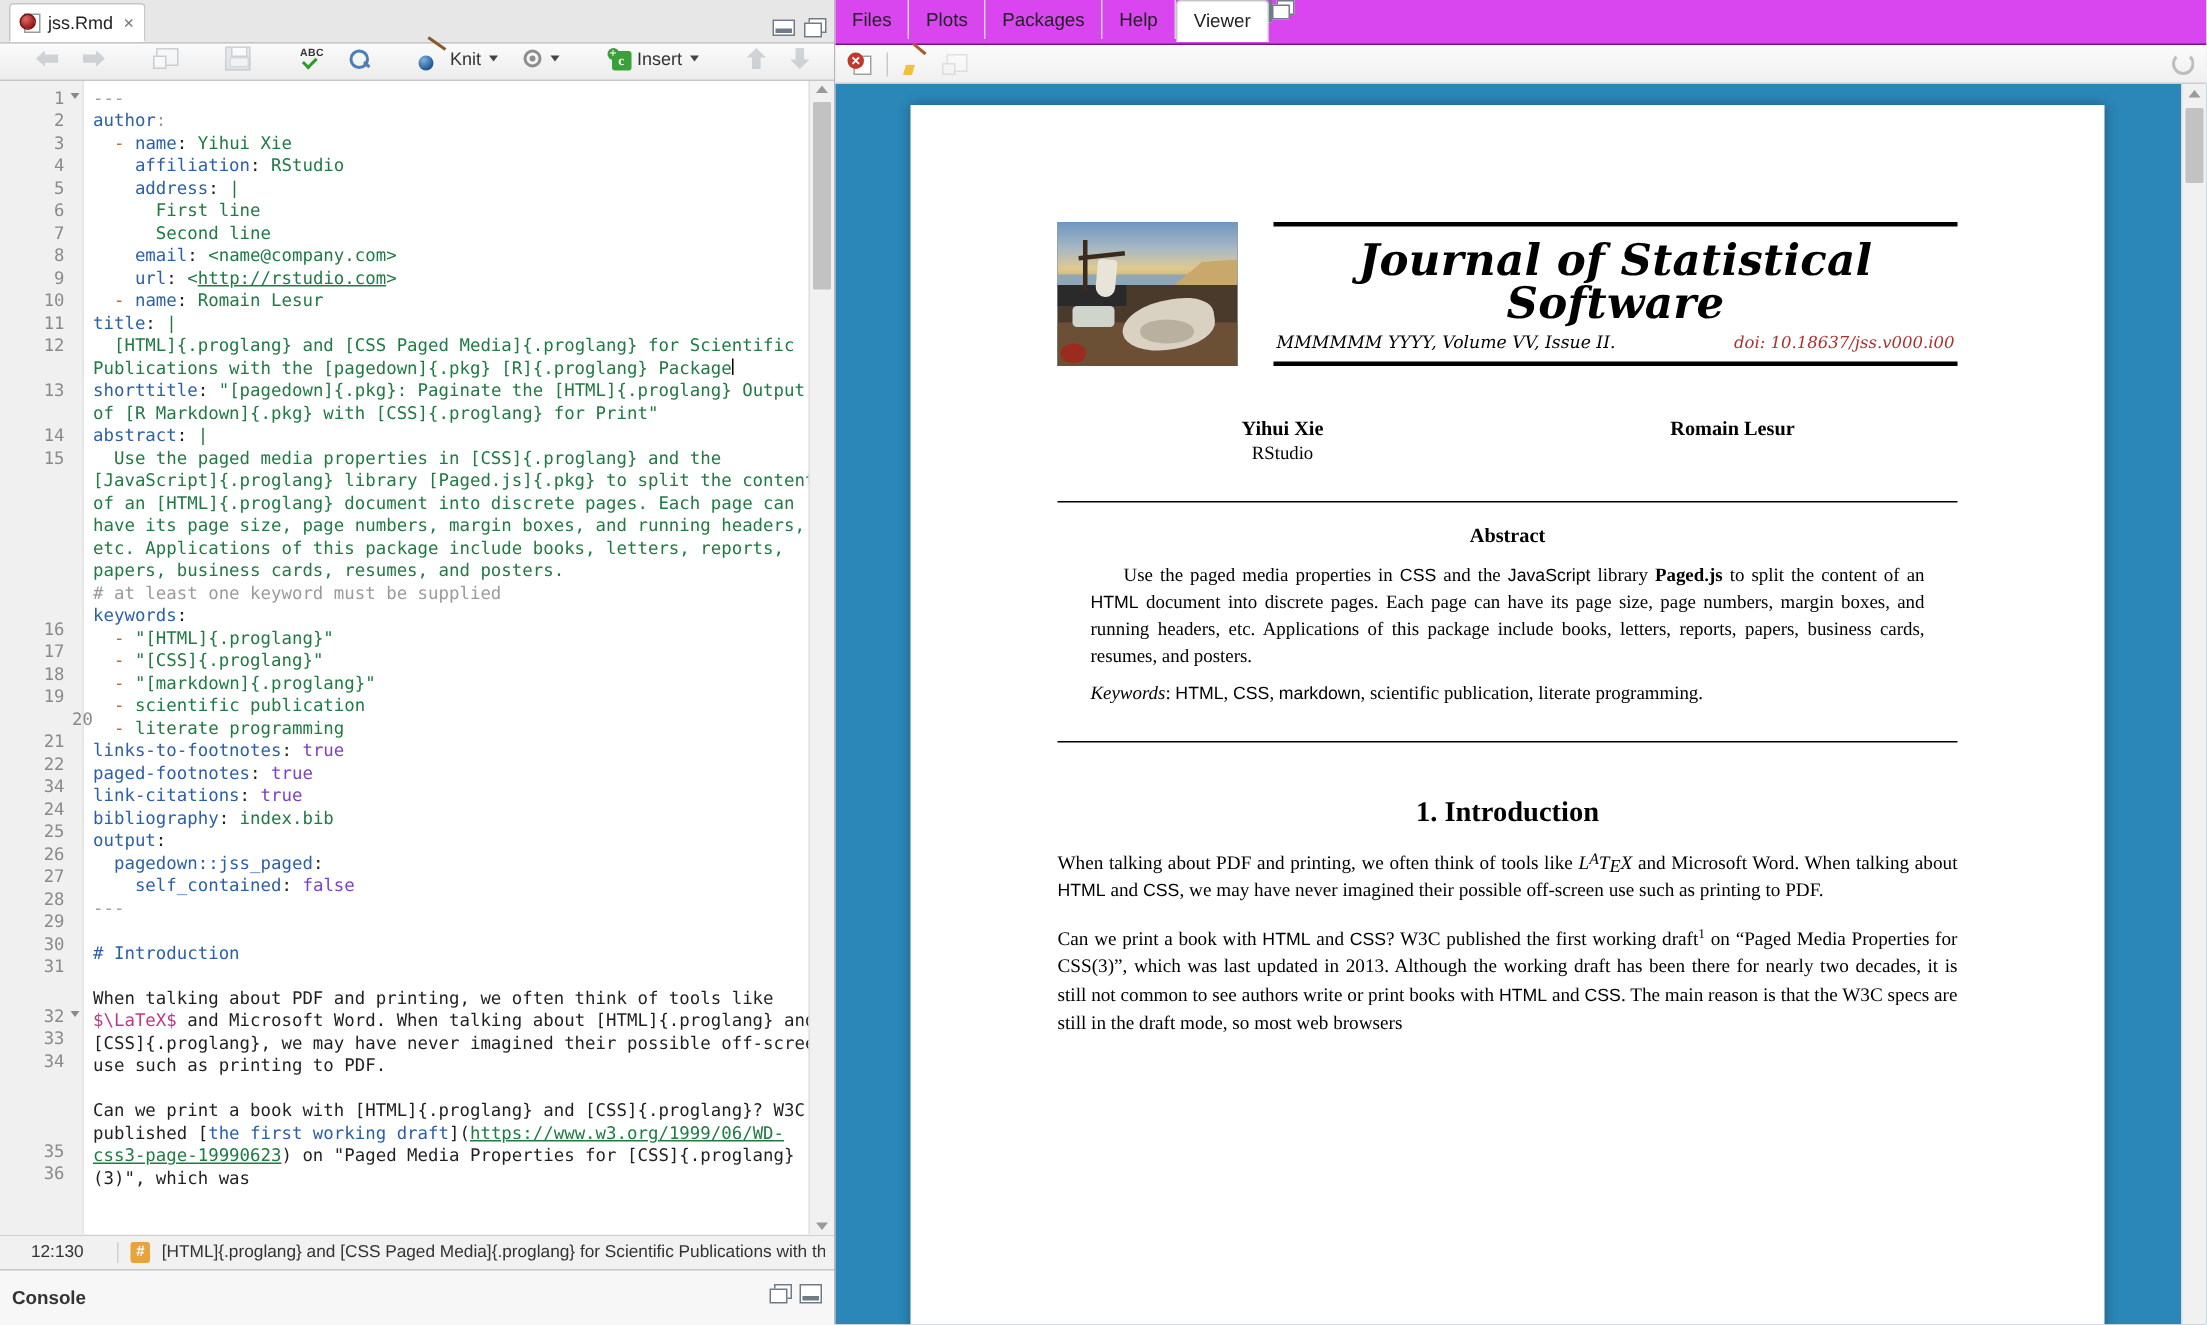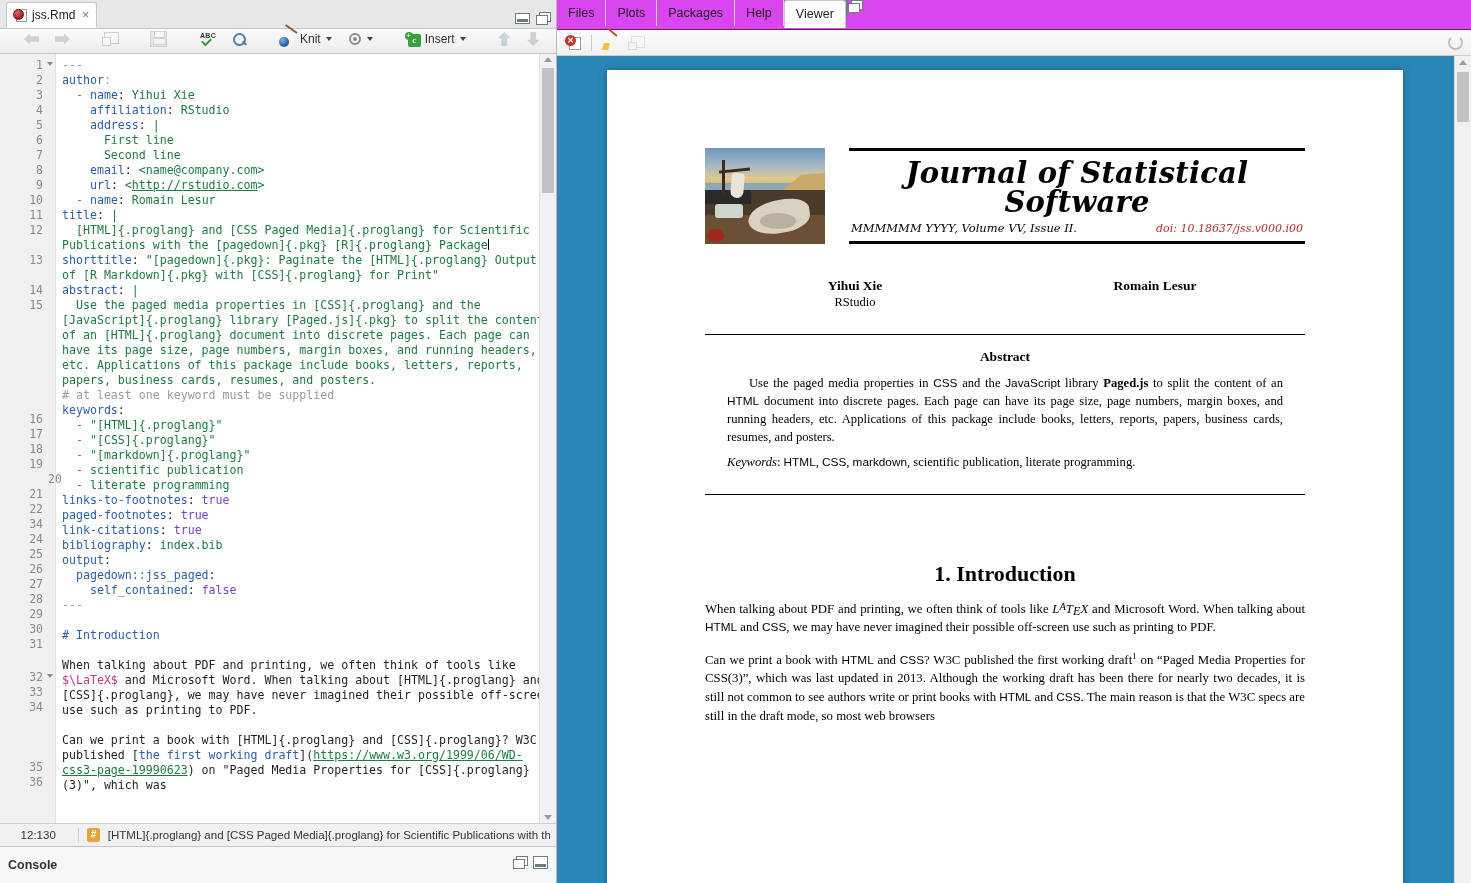--- a/index.html
+++ b/index.html
@@ -206,21 +206,21 @@
   .author .af{font-size:12.5px;margin-top:1px;}
   .hr-thin{border:0;border-top:1px solid #000;margin:24px 0 0;}
 
   .abs-head{text-align:center;font-weight:bold;font-size:13.5px;margin-top:14px;}
   .abs-body{font-size:12.6px;line-height:1.42;text-align:justify;margin:10px 22px 0;text-indent:22px;}
   .abs-body b{font-weight:bold;}
   .sans{font-family:"Liberation Sans", sans-serif;font-size:11.8px;}
   .kw{font-size:12.6px;margin:8px 22px 0;}
   .kw i{font-style:italic;}
 
-  .sec-head{text-align:center;font-weight:bold;font-size:22px;margin-top:66px;}
+  .sec-head{text-align:center;font-weight:bold;font-size:19px;margin-top:36px;}
   .para{font-size:12.8px;line-height:1.45;text-align:justify;margin-top:13px;}
   .latex{font-style:italic;font-family:"Liberation Serif",serif;}
   .latex .a{font-size:.82em;position:relative;top:-.28em;}
   .latex .e{position:relative;top:.22em;font-size:.95em;}
   sup{font-size:.7em;vertical-align:super;}
 </style>
 </head>
 <body>
 
 <div class="app">

